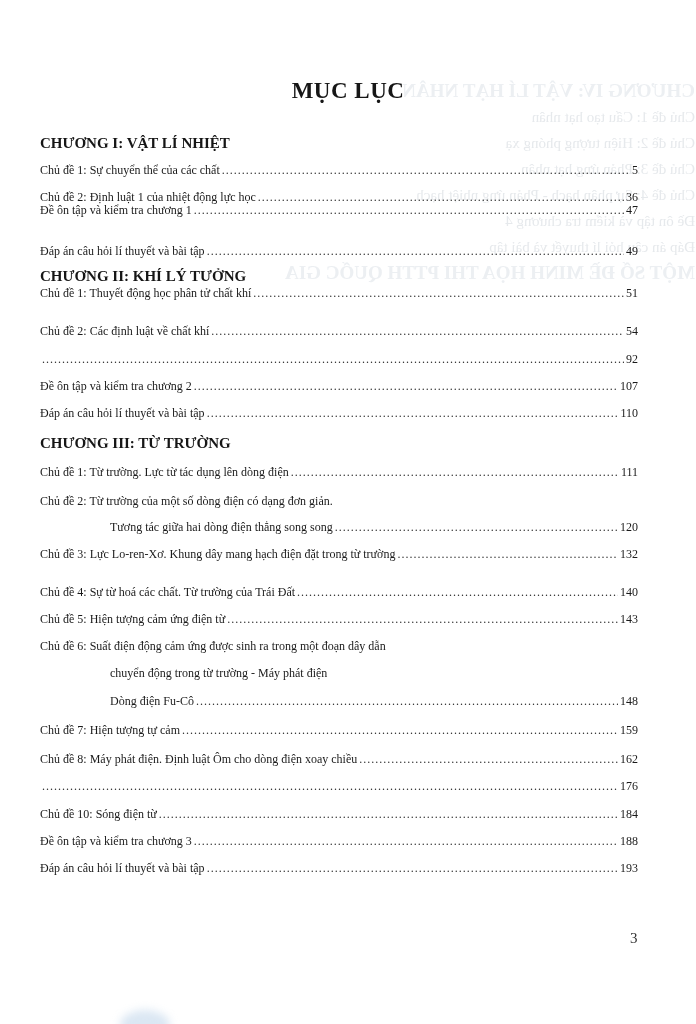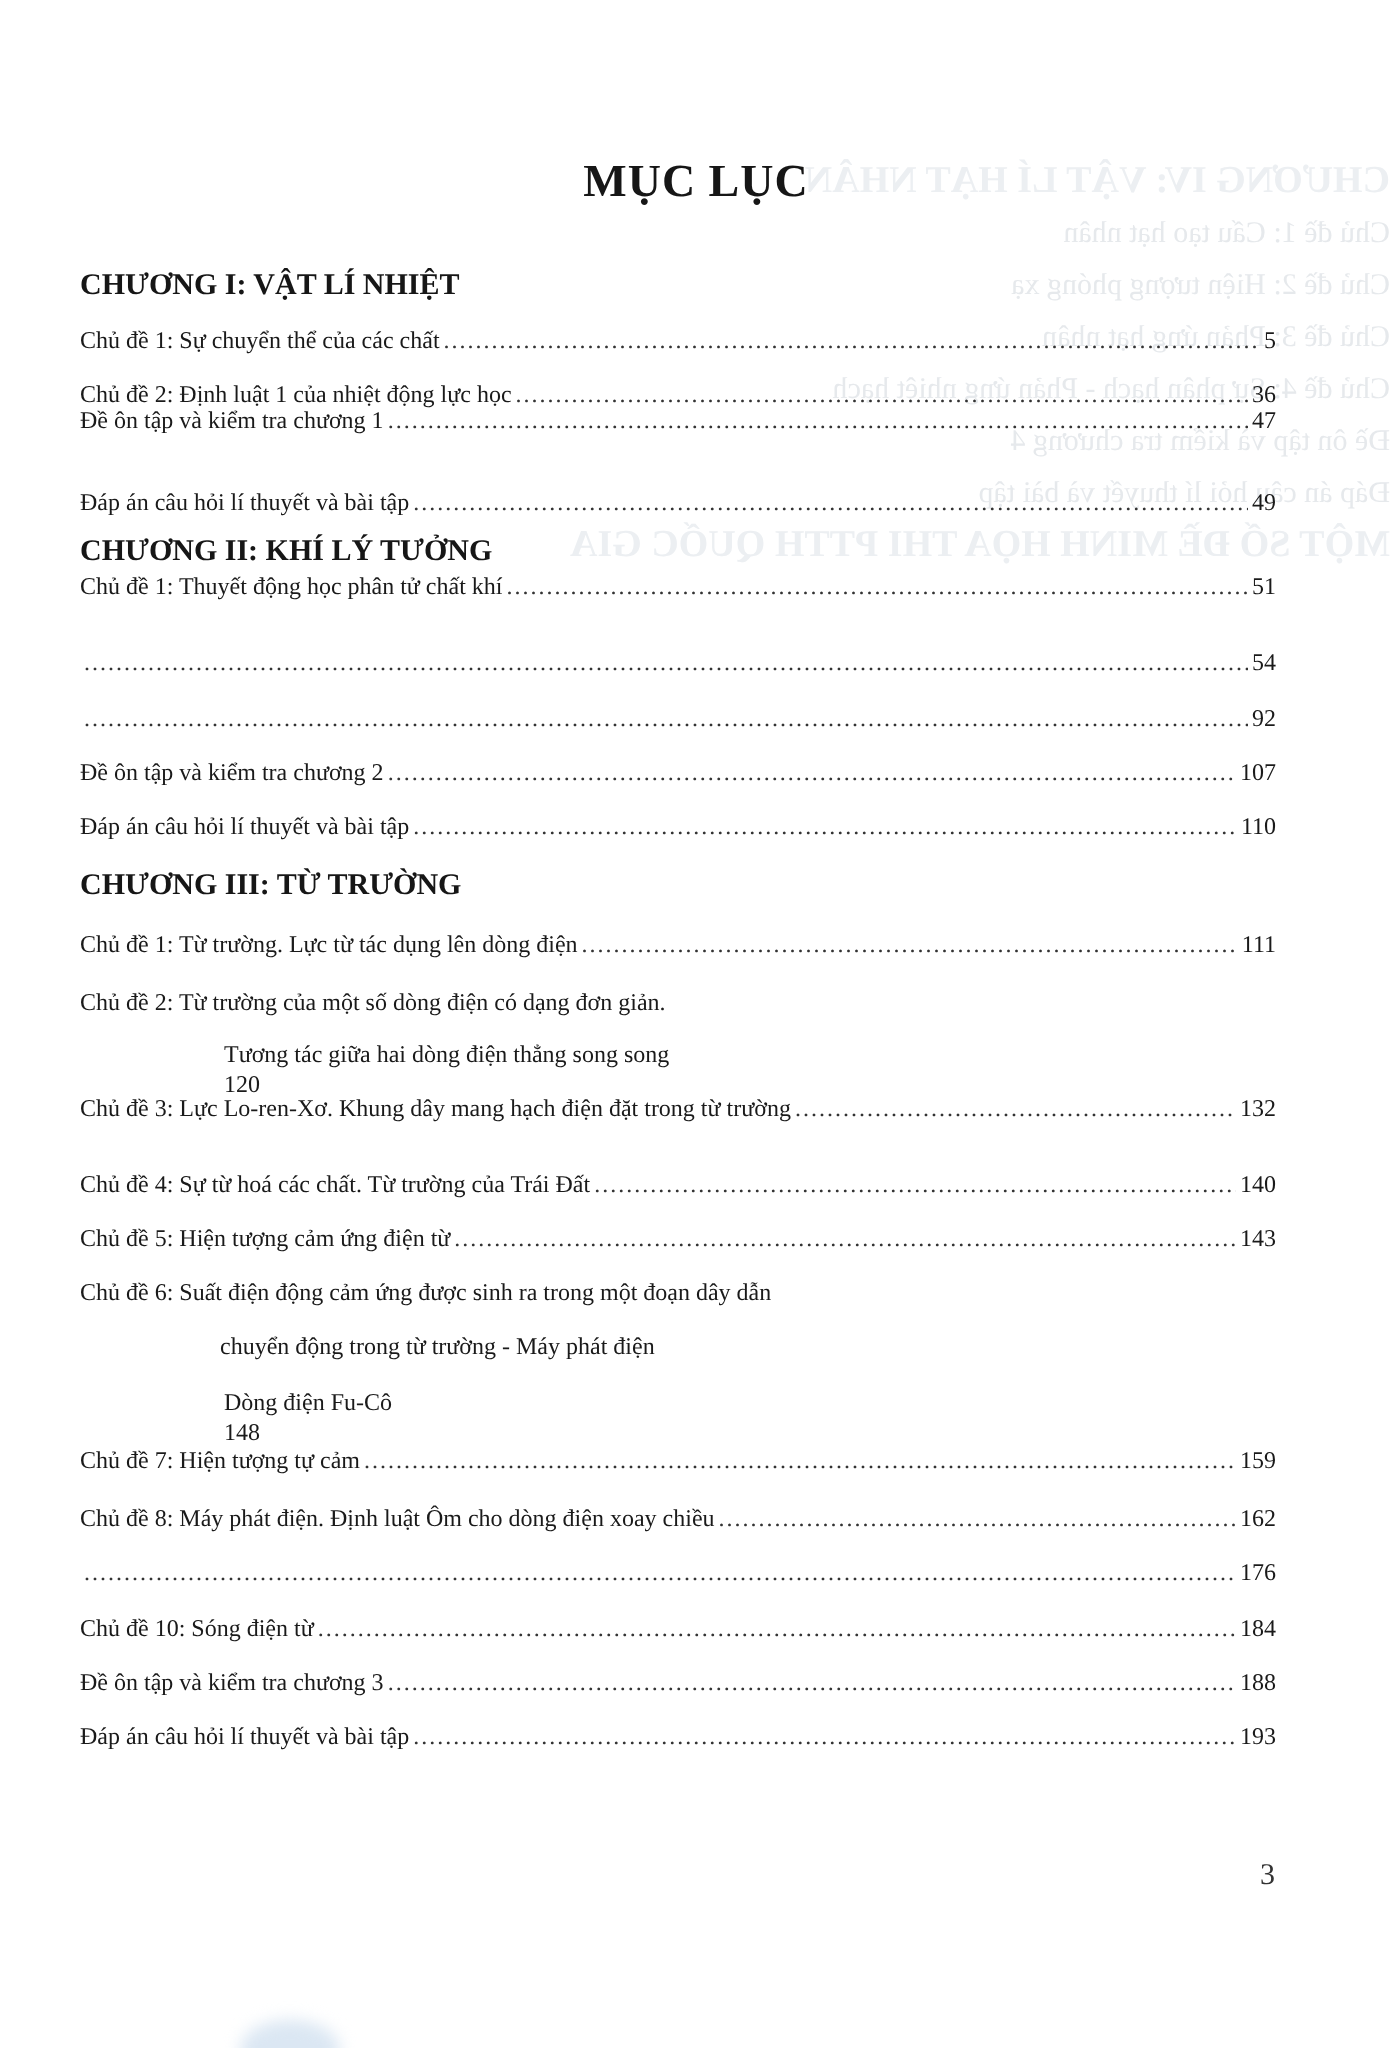--- a/index.html
+++ b/index.html
@@ -28,21 +28,21 @@
   .row .label { flex: 0 0 auto; }
   .row .leader {
     flex: 1 1 auto; overflow: hidden; margin: 0 2px;
     color: #333;
   }
   .row .leader::before {
     content: "........................................................................................................................................................................................................";
     letter-spacing: 1px;
   }
   .row .page { flex: 0 0 auto; }
-  .row.indent { left: 70px; width: 528px; flex-direction: column; }
+  .row.indent { left: 70px; width: 528px; }
   .chapter {
     position: absolute; left: 0; font-weight: bold; font-size: 15px;
     white-space: nowrap; color: #161616;
   }
   .folio {
     position: absolute; left: 630px; top: 930px; font-size: 15px; color: #333;
   }
   .blob {
     position: absolute; left: 120px; top: 1010px; width: 50px; height: 30px;
     border-radius: 50%; background: #dbe7f3; filter: blur(4px);
@@ -88,20 +88,21 @@
     <span class="page">49</span>
   </div>
 
   <div class="chapter" style="top:268px">CHƯƠNG II: KHÍ LÝ TƯỞNG</div>
   <div class="row" style="top:286px">
     <span class="label">Chủ đề 1: Thuyết động học phân tử chất khí</span>
     <span class="leader"></span>
     <span class="page">51</span>
   </div>
   <div class="row" style="top:324px">
+    <span class="label">Chủ đề 2: Các định luật về chất khí</span>
     <span class="leader"></span>
     <span class="page">54</span>
   </div>
   <div class="row" style="top:352px">
     <span class="leader"></span>
     <span class="page">92</span>
   </div>
   <div class="row" style="top:379px">
     <span class="label">Đề ôn tập và kiểm tra chương 2</span>
     <span class="leader"></span>

